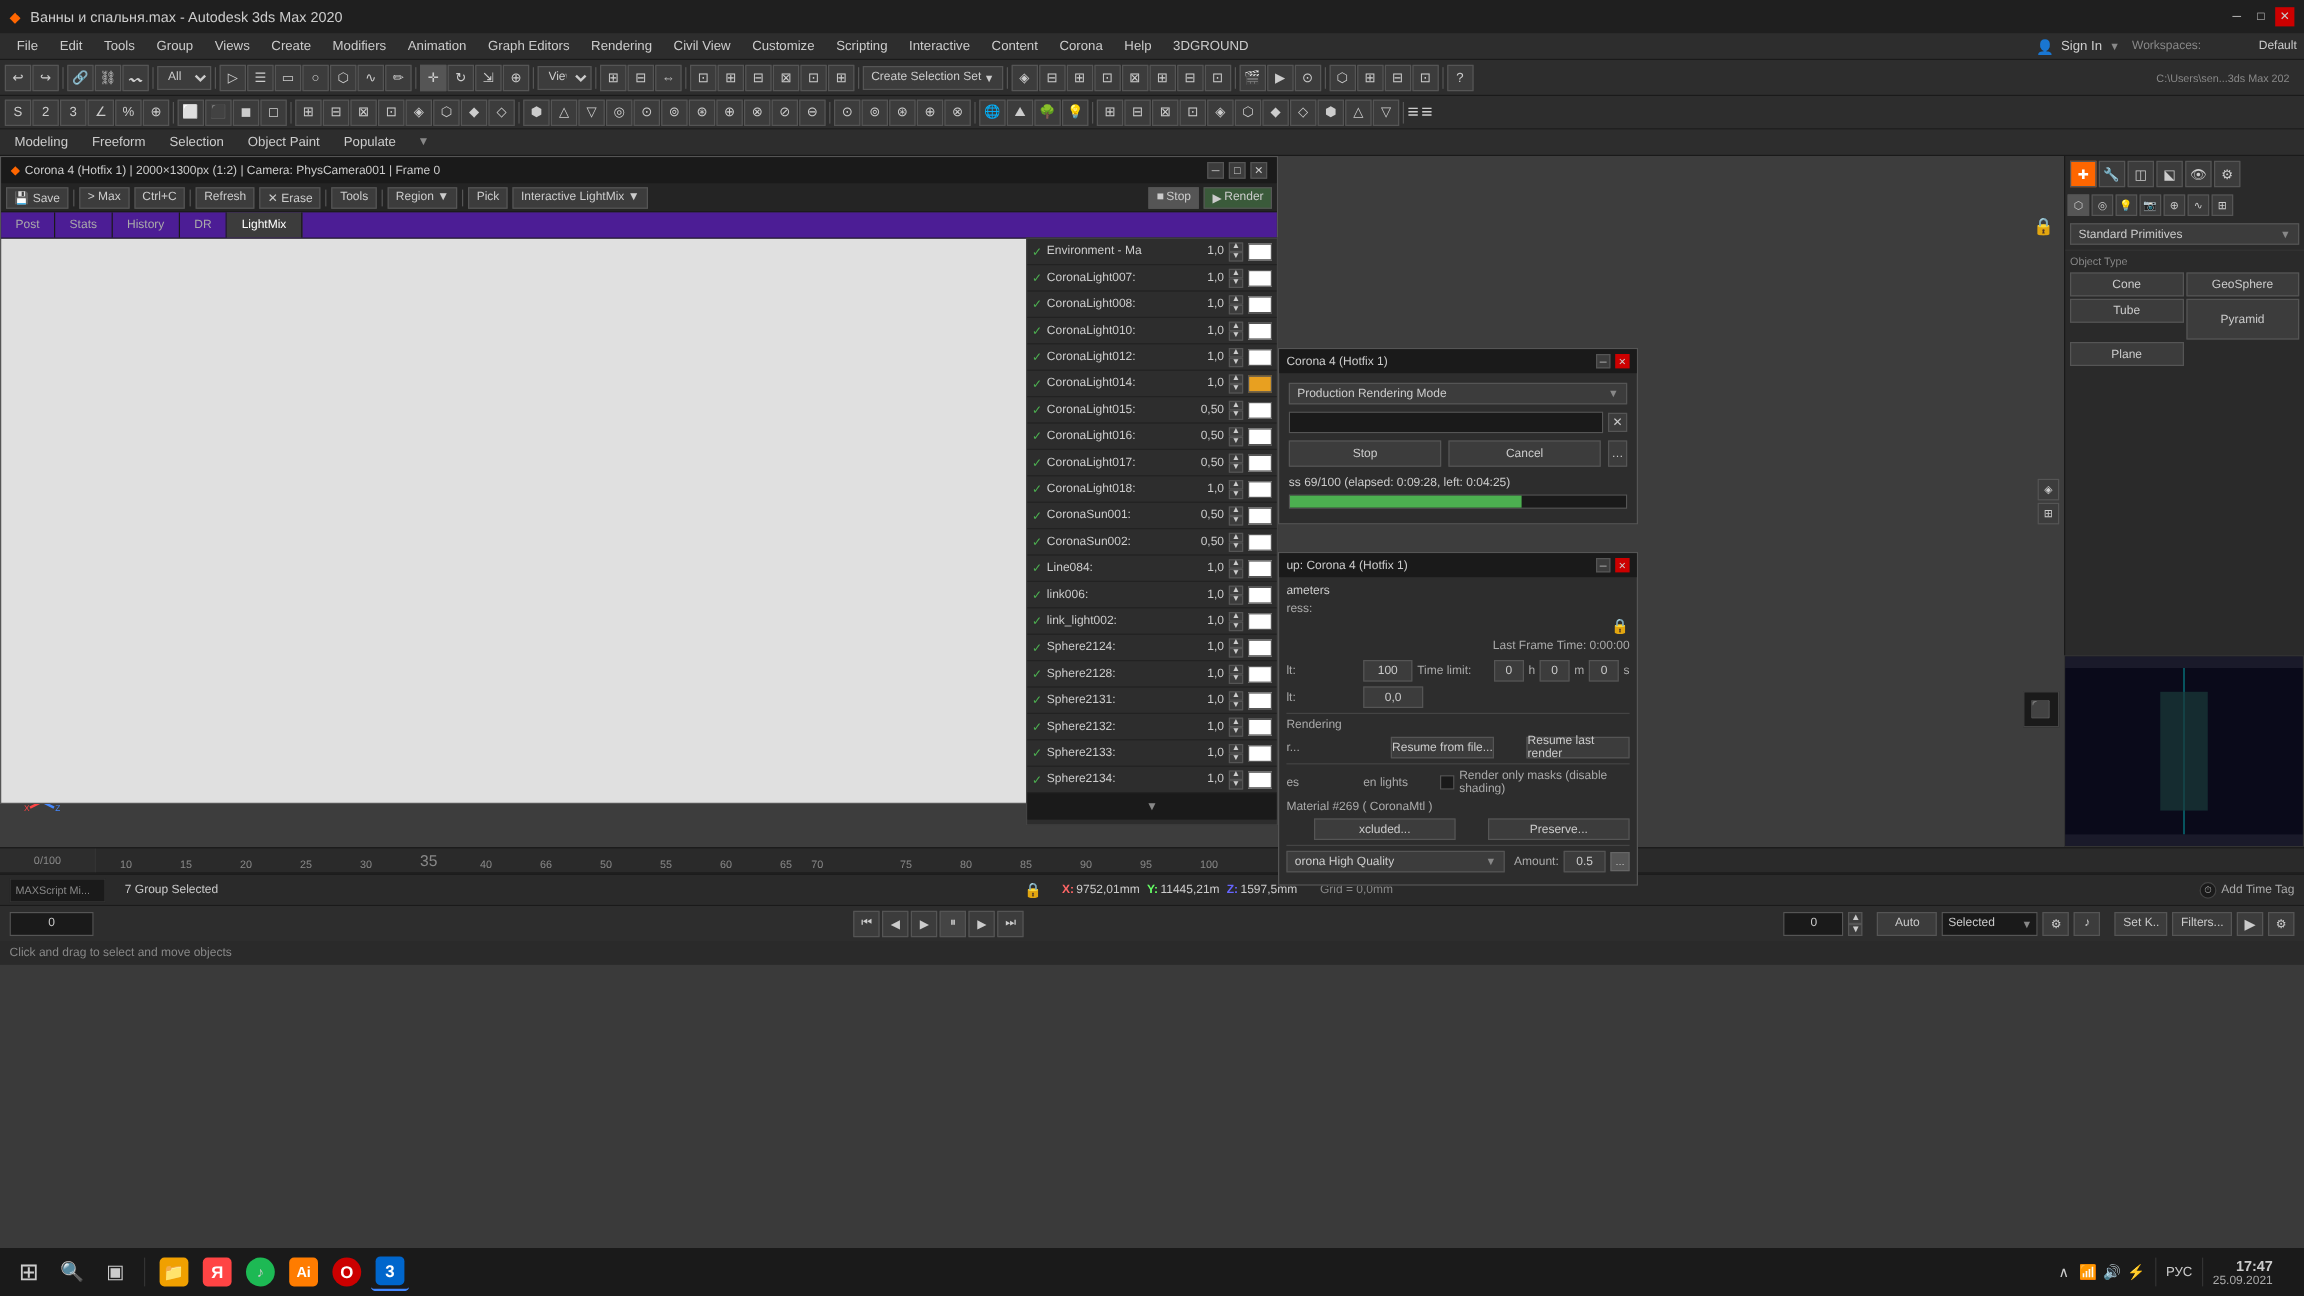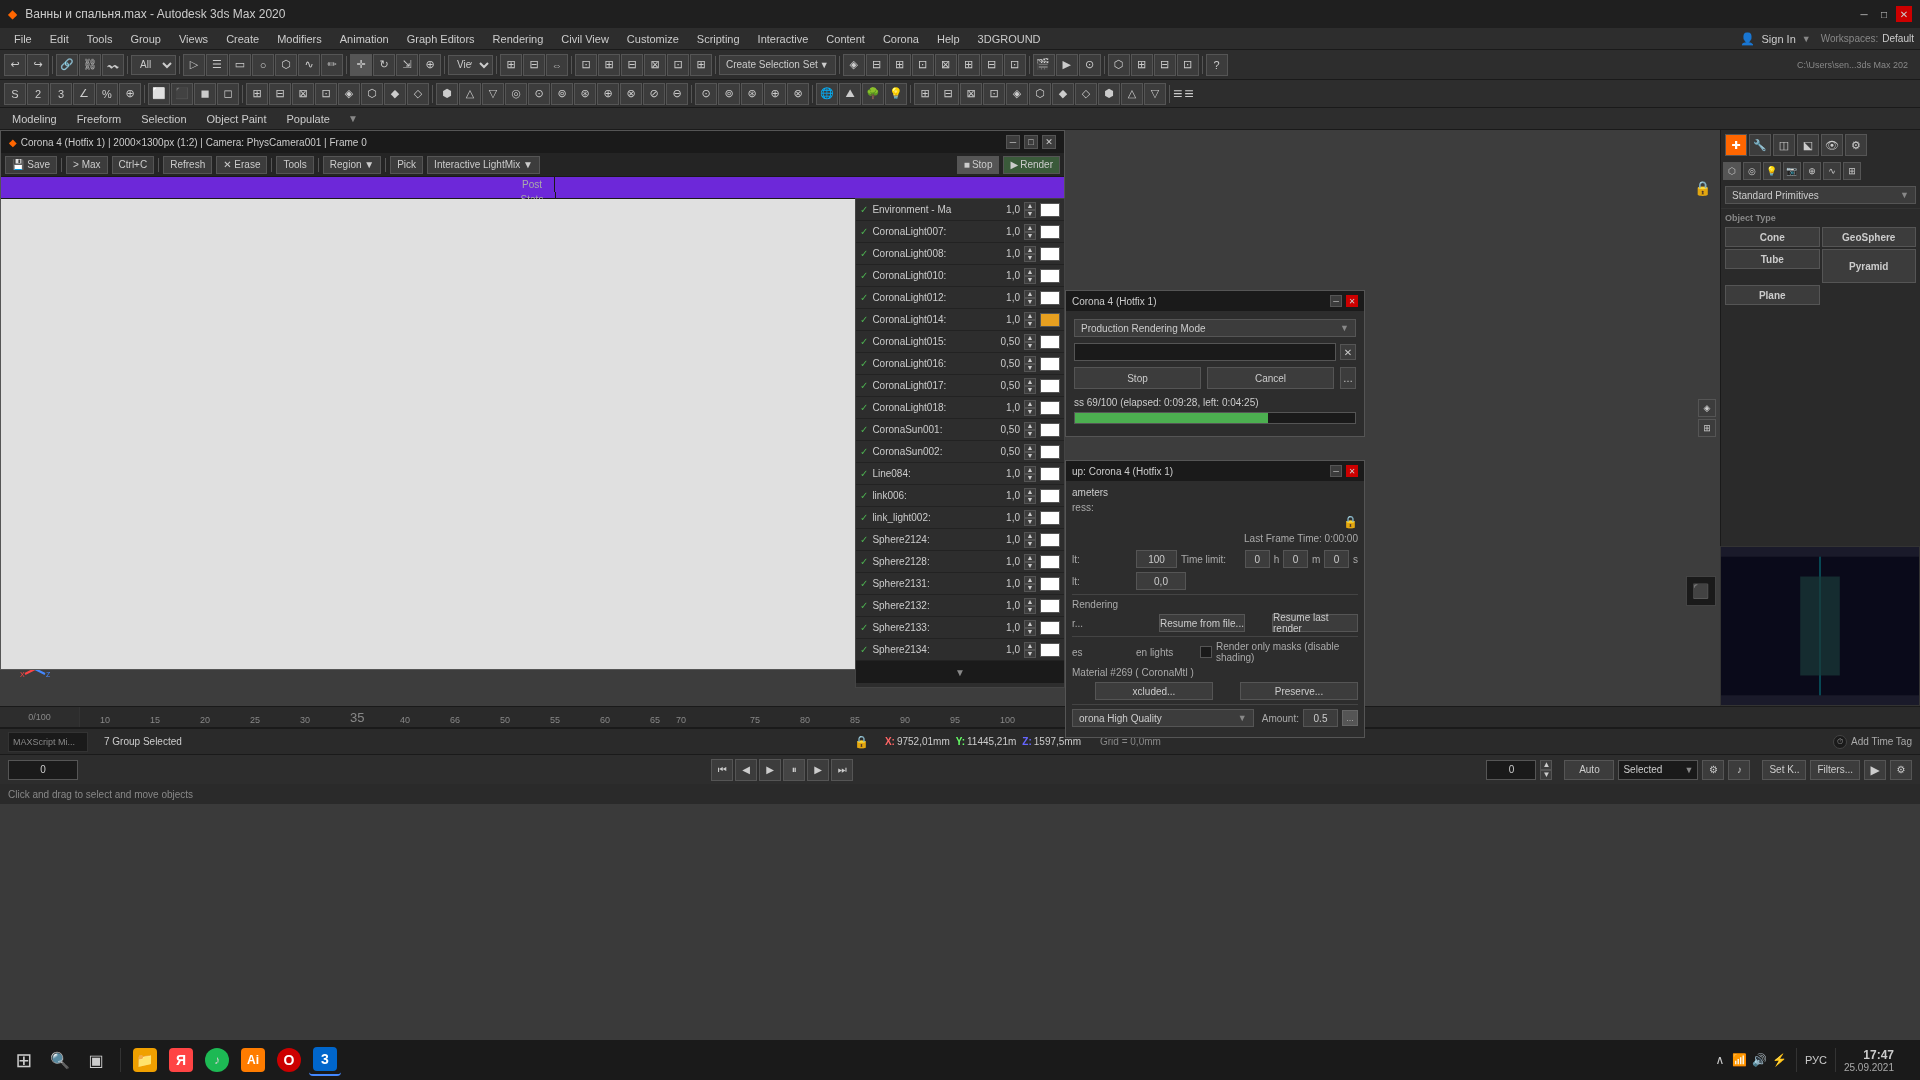--- a/index.html
+++ b/index.html
@@ -163,25 +163,23 @@
       background: #3c3c3c;
       border: 1px solid #555;
       color: #ccc;
       font-size: 10px;
       cursor: pointer;
       display: flex; align-items: center; gap: 2px;
     }
     .render-tool-sep { width: 1px; height: 14px; background: #555; }
     #render-tabs {
       height: 22px;
-      background: #6d28d9;
-      display: flex;
-      align-items: center;
+      background: #4c1d95;
+      display: flex;
       border-bottom: 1px solid #1a1a1a;
-      flex-direction: column;
     }
     .render-tab {
       padding: 2px 12px;
       font-size: 10px;
       color: #aaa;
       cursor: pointer;
       border-right: 1px solid #1a1a1a;
       height: 100%;
       display: flex; align-items: center;
     }
@@ -410,21 +408,21 @@
   <div class="menu-item">Help</div>
   <div class="menu-item">3DGROUND</div>
   <div style="flex:1"></div>
   <div style="display:flex;align-items:center;gap:6px;margin-right:8px;">
     <span style="font-size:12px;">👤</span>
     <span style="cursor:pointer;color:#ccc;font-size:11px;">Sign In</span>
     <span style="font-size:9px;color:#888;">▼</span>
   </div>
   <div style="display:flex;align-items:center;gap:4px;">
     <span style="font-size:10px;color:#888;">Workspaces:</span>
-    <span style="font-size:10px;color:#ccc;cursor:pointer;">Default</span>
+    <span style="font-size:10px;color:#ccc;cursor:pointer;margin-left:44px;">Default</span>
   </div>
 </div>
 
 <div class="toolbar" style="height:30px;gap:1px;">
 
   <div class="toolbar-btn">↩</div>
   <div class="toolbar-btn">↪</div>
   <div class="toolbar-separator"></div>
   <div class="toolbar-btn">🔗</div>
   <div class="toolbar-btn">⛓</div>
@@ -610,21 +608,21 @@
       <div class="toolbar-btn" style="width:18px;height:18px;font-size:9px;">∿</div>
       <div class="toolbar-btn" style="width:18px;height:18px;font-size:9px;">⊞</div>
     </div>
     <div style="padding:4px;border-bottom:1px solid #333;">
       <div style="height:18px;background:#3c3c3c;border:1px solid #555;display:flex;align-items:center;justify-content:space-between;padding:0 6px;">
         <span style="font-size:10px;color:#ccc;">Standard Primitives</span>
         <span style="font-size:9px;color:#888;">▼</span>
       </div>
     </div>
 
-    <div style="padding:4px;font-weight:bold;">
+    <div style="padding:4px;">
       <div style="font-size:9px;color:#888;margin-bottom:4px;">Object Type</div>
       <div style="display:grid;grid-template-columns:1fr 1fr;gap:2px;">
         <div class="toolbar-btn" style="height:20px;width:auto;font-size:10px;padding:0 4px;white-space:nowrap;">Cone</div>
         <div class="toolbar-btn" style="height:20px;width:auto;font-size:10px;padding:0 4px;white-space:nowrap;">GeoSphere</div>
         <div class="toolbar-btn" style="height:20px;width:auto;font-size:10px;padding:0 4px;white-space:nowrap;">Tube</div>
         <div class="toolbar-btn" style="height:20px;width:auto;font-size:10px;padding:16px 4px;white-space:nowrap;">Pyramid</div>
         <div class="toolbar-btn" style="height:20px;width:auto;font-size:10px;padding:0 4px;white-space:nowrap;">Plane</div>
       </div>
     </div>
 

